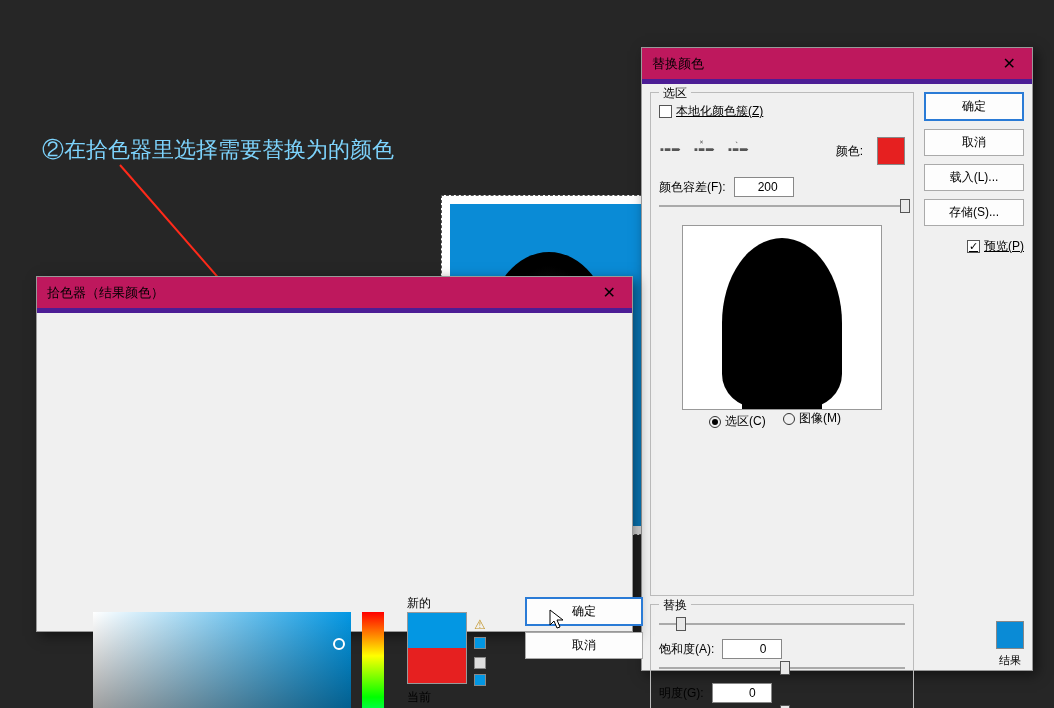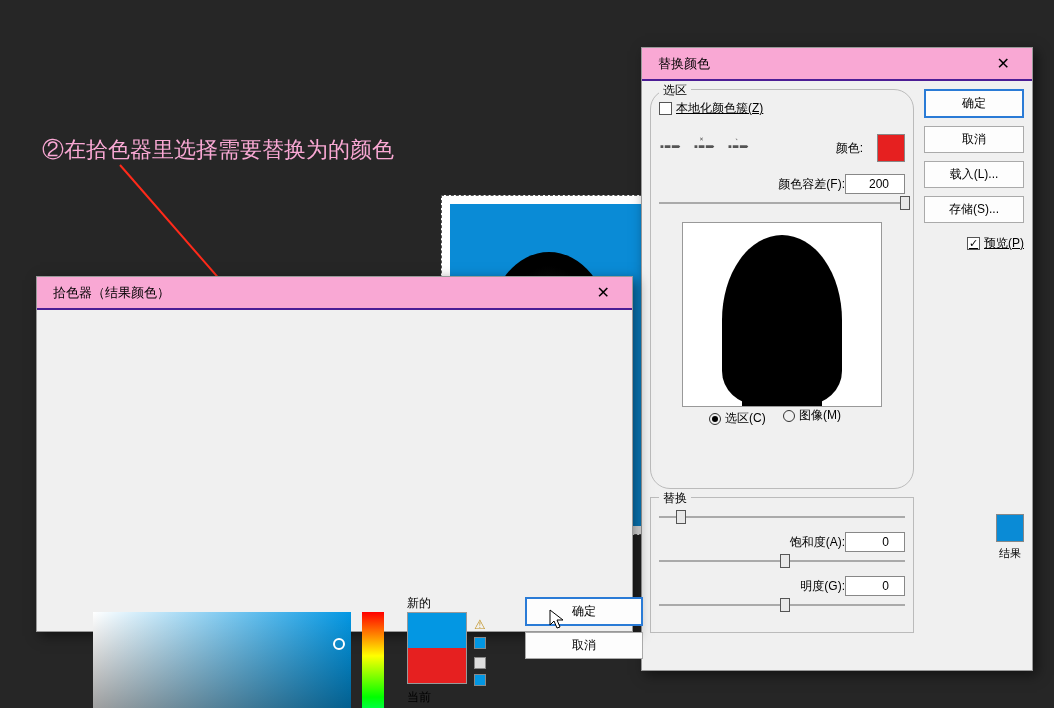--- a/index.html
+++ b/index.html
@@ -13,26 +13,26 @@
     position: relative;
     overflow: hidden;
   }
   .dialog {
     position: absolute;
     background: #f0f0f0;
     border: 1px solid #999;
     box-shadow: 4px 4px 12px rgba(0,0,0,0.5);
   }
   .titlebar {
-    background: #f9a8d4;
-    padding: 6px 16px;
+    background: #be185d;
+    padding: 6px 10px;
     display: flex;
     justify-content: space-between;
     align-items: center;
-    border-bottom: 2px solid #4c1d95;
+    border-bottom: 5px solid #4c1d95;
     font-size: 13px;
   }
   .closebtn {
     font-size: 16px;
     cursor: pointer;
     padding: 0 6px;
   }
   .btn {
     background: #fdfdfd;
     border: 1px solid #aaa;
@@ -83,21 +83,21 @@
     text-align:right; padding:2px 15px; font-size:12px;
   }
   .radio {
     display:inline-flex; align-items:center; gap:4px; margin-right:14px;
   }
   .radio .circ {
     width:12px; height:12px; border:1px solid #333; border-radius:50%;
     display:inline-flex; align-items:center; justify-content:center;
   }
   .radio .dot { width:6px; height:6px; background:#000; border-radius:50%; }
-  .annot { position:absolute; color:#f9a8d4; font-size:18px; font-weight:400; }
+  .annot { position:absolute; color:#7dd3fc; font-size:18px; font-weight:400; }
   .photo {
     position:absolute; left:441px; top:195px; width:216px; height:340px;
     background: linear-gradient(#fff,#fff);
     border:1px dashed #555;
     overflow:hidden;
   }
   .photo-inner {
     position:absolute; left:8px; top:8px; right:8px; bottom:8px;
     background:#0a8bd6;
   }
@@ -117,21 +117,21 @@
     background: linear-gradient(to bottom,
       #ff0000 0%, #ffff00 17%, #00ff00 33%, #00ffff 50%,
       #0000ff 67%, #ff00ff 83%, #ff0000 100%);
   }
   .color-compare {
     position:absolute; left:370px; top:335px; width:60px; height:72px;
     border:1px solid #999;
   }
   .color-new { height:50%; background:#0397e3; }
   .color-cur { height:50%; background:#e62020; }
-  .rowflex { display:flex; align-items:center; justify-content:flex-end; }
+  .rowflex { display:flex; align-items:center; justify-content:flex-start;gap:8px; }
   .lbl { font-size:11px; }
   .eyedrop {
     width:20px; height:20px; display:inline-block;
     transform: rotate(225deg);
   }
   .eyedrop svg { width:100%; height:100%; }
   .silhouette {
     width:200px; height:185px; background:#fff; border:1px solid #999;
     position:relative; overflow:hidden;
   }
@@ -181,21 +181,21 @@
 </svg>
 
 <div class="dialog" style="left:641px; top:47px; width:392px; height:624px;">
   <div class="titlebar">
     <span>替换颜色</span>
     <span class="closebtn">✕</span>
   </div>
   <div style="display:flex;">
     <div style="flex:1;">
 
-      <div class="group" style="height:400px;border-radius:20px;">
+      <div class="group" style="height:504px;">
         <div class="group-label">选区</div>
         <label class="check">
           <span class="box"></span>
           <span>本地化颜色簇(Z)</span>
         </label>
         <div style="margin:16px 0 8px 0; display:flex; align-items:center; gap:14px;">
           <span class="eyedrop">
             <svg viewBox="0 0 20 20">
                 <path d="M3 17 L8 12 L10 14 L5 19 L3 19 Z M9 11 L13 7 L15 9 L11 13 Z M14 6 L16 4 L18 6 L16 8 Z" fill="#555"></path>
               </svg>

